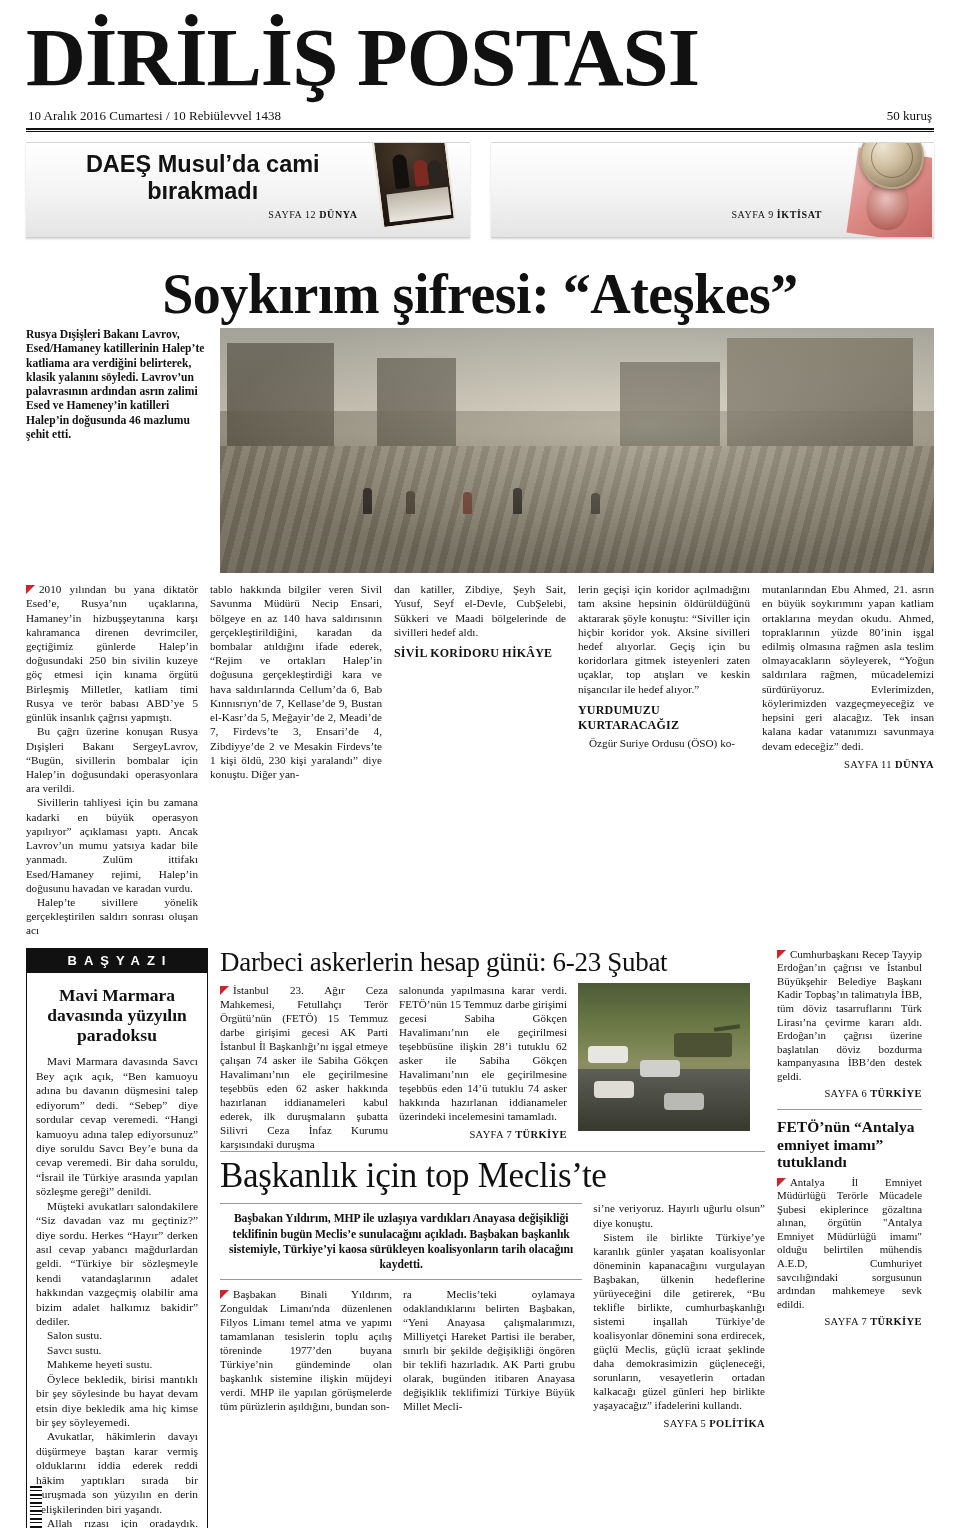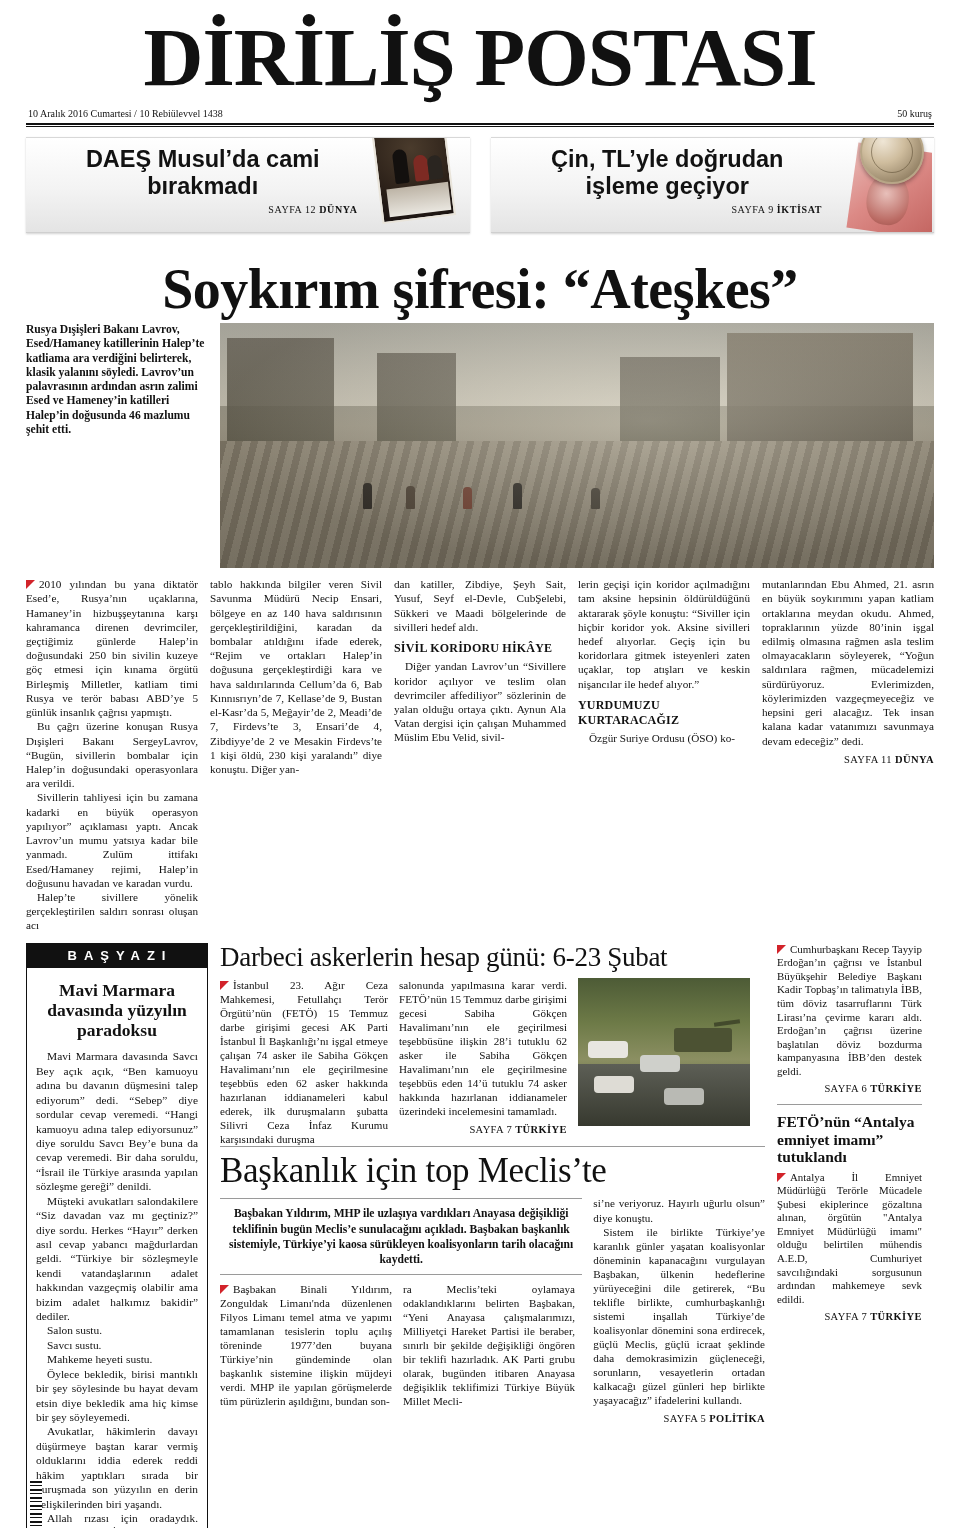--- a/index.html
+++ b/index.html
@@ -7,33 +7,33 @@
   body {
     width:960px; height:1528px;
     background:#ffffff;
     font-family:"Liberation Serif", serif;
     color:#111;
     overflow:hidden;
   }
   .page { width:960px; height:1528px; padding:14px 26px 0 26px; position:relative; }
 
   
-  .masthead { text-align:center; }
+  .masthead { }
   .masthead-title {
     font-family:"Liberation Serif", serif;
     font-weight:bold;
     font-size:83px;
     letter-spacing:-1px;
     line-height:0.96;
     margin:4px 0 0 0;
     white-space:nowrap;
   }
   .masthead-meta {
     display:flex; justify-content:space-between; align-items:flex-end;
-    font-size:10px; padding:10px 2px 4px 2px;
+    font-size:13px; padding:10px 2px 4px 2px;
     font-family:"Liberation Serif", serif;
   }
   .rule-thick { border-top:2.5px solid #111; }
   .rule-thin { border-top:1px solid #111; margin-top:1.5px; }
 
   
   .teasers { display:flex; gap:21px; margin-top:10px; }
   .teaser {
     flex:1; position:relative; height:96px;
     background:linear-gradient(#ffffff 0%, #f3f3f3 55%, #e4e4e4 100%);
@@ -265,24 +265,20 @@
           <div class="fig f2"></div>
           <div class="fig f3"></div>
         </div>
       </div>
       <div class="teaser-ref">
         <span>SAYFA 12 </span><b>DÜNYA</b>
       </div>
     </div>
 
     <div class="teaser">
-      <div class="teaser-txt">
-        <div>Çin, TL’yle doğrudan</div>
-        <div>işleme geçiyor</div>
-      </div>
       <div class="ph-coin-wrap">
         <div class="ph-note"></div>
         <div class="ph-coin"></div>
       </div>
       <div class="teaser-ref">
         <span>SAYFA 9 </span><b>İKTİSAT</b>
       </div>
     </div>
   </div>
 
@@ -314,21 +310,20 @@
       <p>Bu çağrı üzerine konuşan Rusya Dışişleri Bakanı SergeyLavrov, “Bugün, sivillerin bombalar için Halep’in doğusundaki operasyonlara ara verildi.</p>
       <p>Sivillerin tahliyesi için bu zamana kadarki en büyük operasyon yapılıyor” açıklaması yaptı. Ancak Lavrov’un mumu yatsıya kadar bile yanmadı. Zulüm ittifakı Esed/Hamaney rejimi, Halep’in doğusunu havadan ve karadan vurdu.</p>
       <p>Halep’te sivillere yönelik gerçekleştirilen saldırı sonrası oluşan acı</p>
     </div>
     <div class="col">
       <p class="first">tablo hakkında bilgiler veren Sivil Savunma Müdürü Necip Ensari, bölgeye en az 140 hava saldırısının gerçekleştirildiğini, karadan da bombalar atıldığını ifade ederek, “Rejim ve ortakları Halep’in doğusuna gerçekleştirdiği kara ve hava saldırılarında Cellum’da 6, Bab Kınnısrıyn’de 7, Kellase’de 9, Bustan el-Kasr’da 5, Meğayir’de 2, Meadi’de 7, Firdevs’te 3, Ensari’de 4, Zibdiyye’de 2 ve Mesakin Firdevs’te 1 kişi öldü, 230 kişi yaralandı” diye konuştu. Diğer yan-</p>
     </div>
     <div class="col">
       <p class="first">dan katiller, Zibdiye, Şeyh Sait, Yusuf, Seyf el-Devle, CubŞelebi, Sükkeri ve Maadi bölgelerinde de sivilleri hedef aldı.</p>
       <div class="subhead">SİVİL KORİDORU HİKÂYE</div>
-      <p>Diğer yandan Lavrov’un “Sivillere koridor açılıyor ve teslim olan devrimciler affediliyor” sözlerinin de yalan olduğu ortaya çıktı. Aynun Ala Vatan dergisi için çalışan Muhammed Müslim Ebu Velid, sivil-</p>
     </div>
     <div class="col">
       <p class="first">lerin geçişi için koridor açılmadığını tam aksine hepsinin öldürüldüğünü aktararak şöyle konuştu: “Siviller için hiçbir koridor yok. Aksine sivilleri hedef alıyorlar. Geçiş için bu koridorlara gitmek isteyenleri zaten uçaklar, top atışları ve keskin nişancılar ile hedef alıyor.”</p>
       <div class="subhead">
         <div>YURDUMUZU</div>
         <div>KURTARACAĞIZ</div>
       </div>
       <p>Özgür Suriye Ordusu (ÖSO) ko-</p>
     </div>
     <div class="col">

